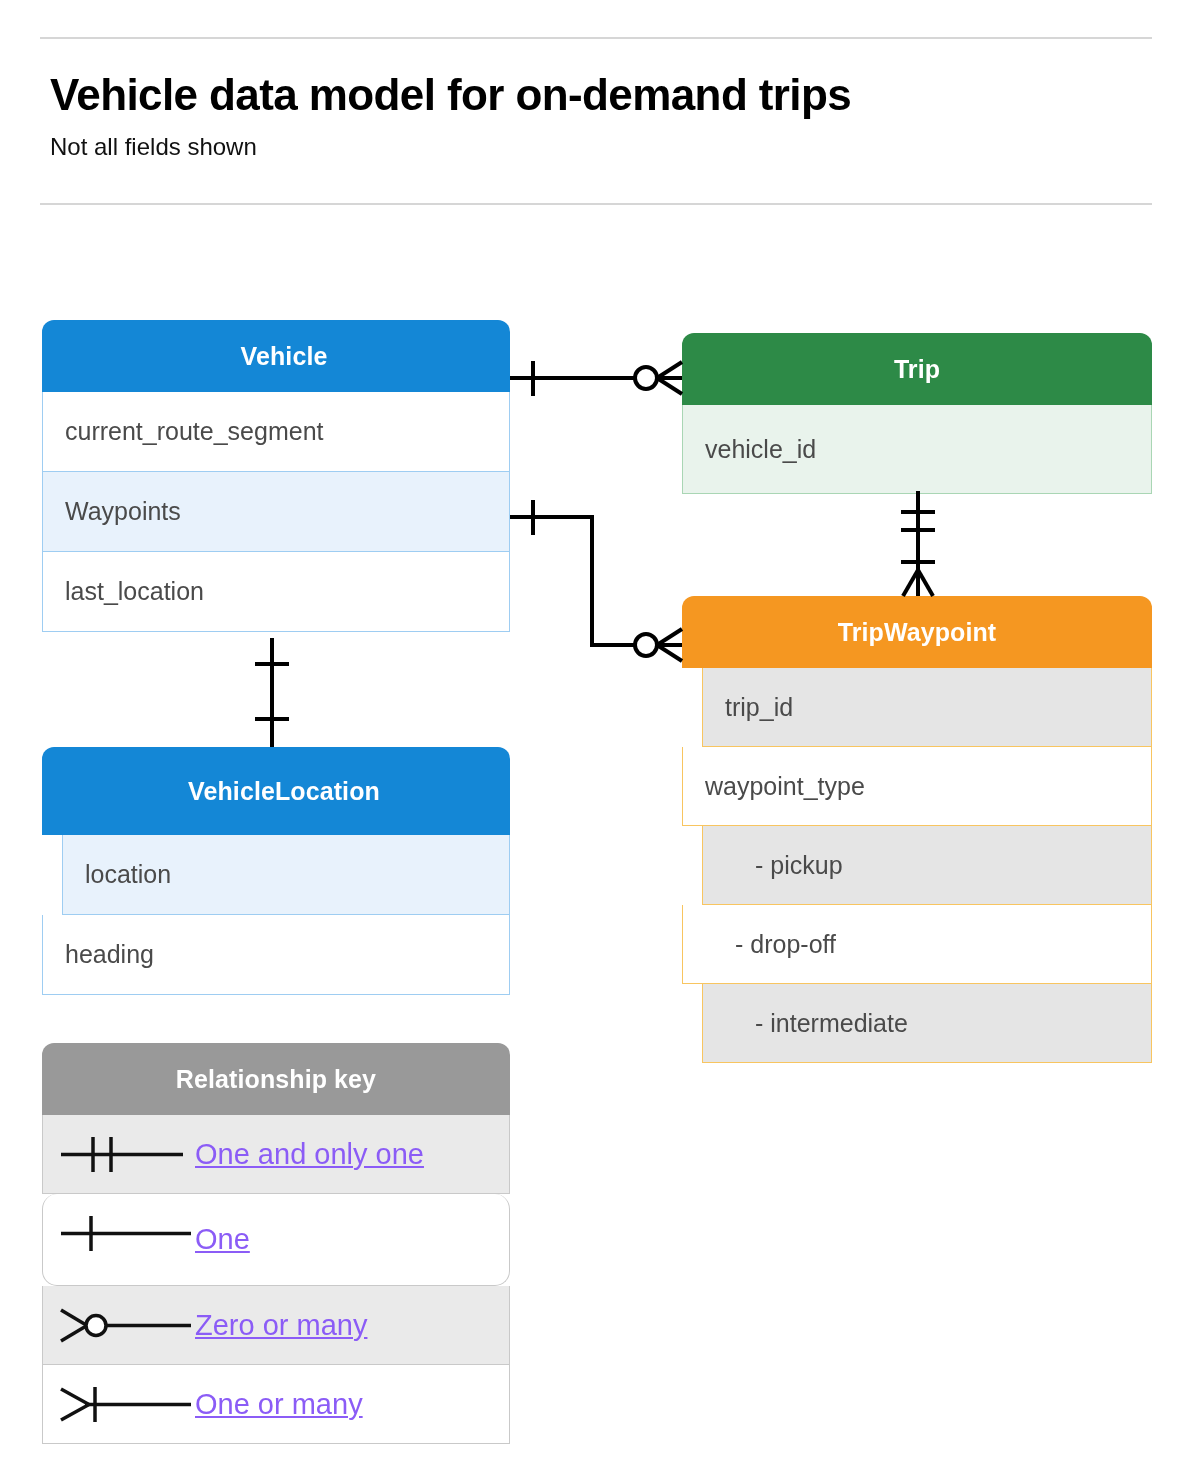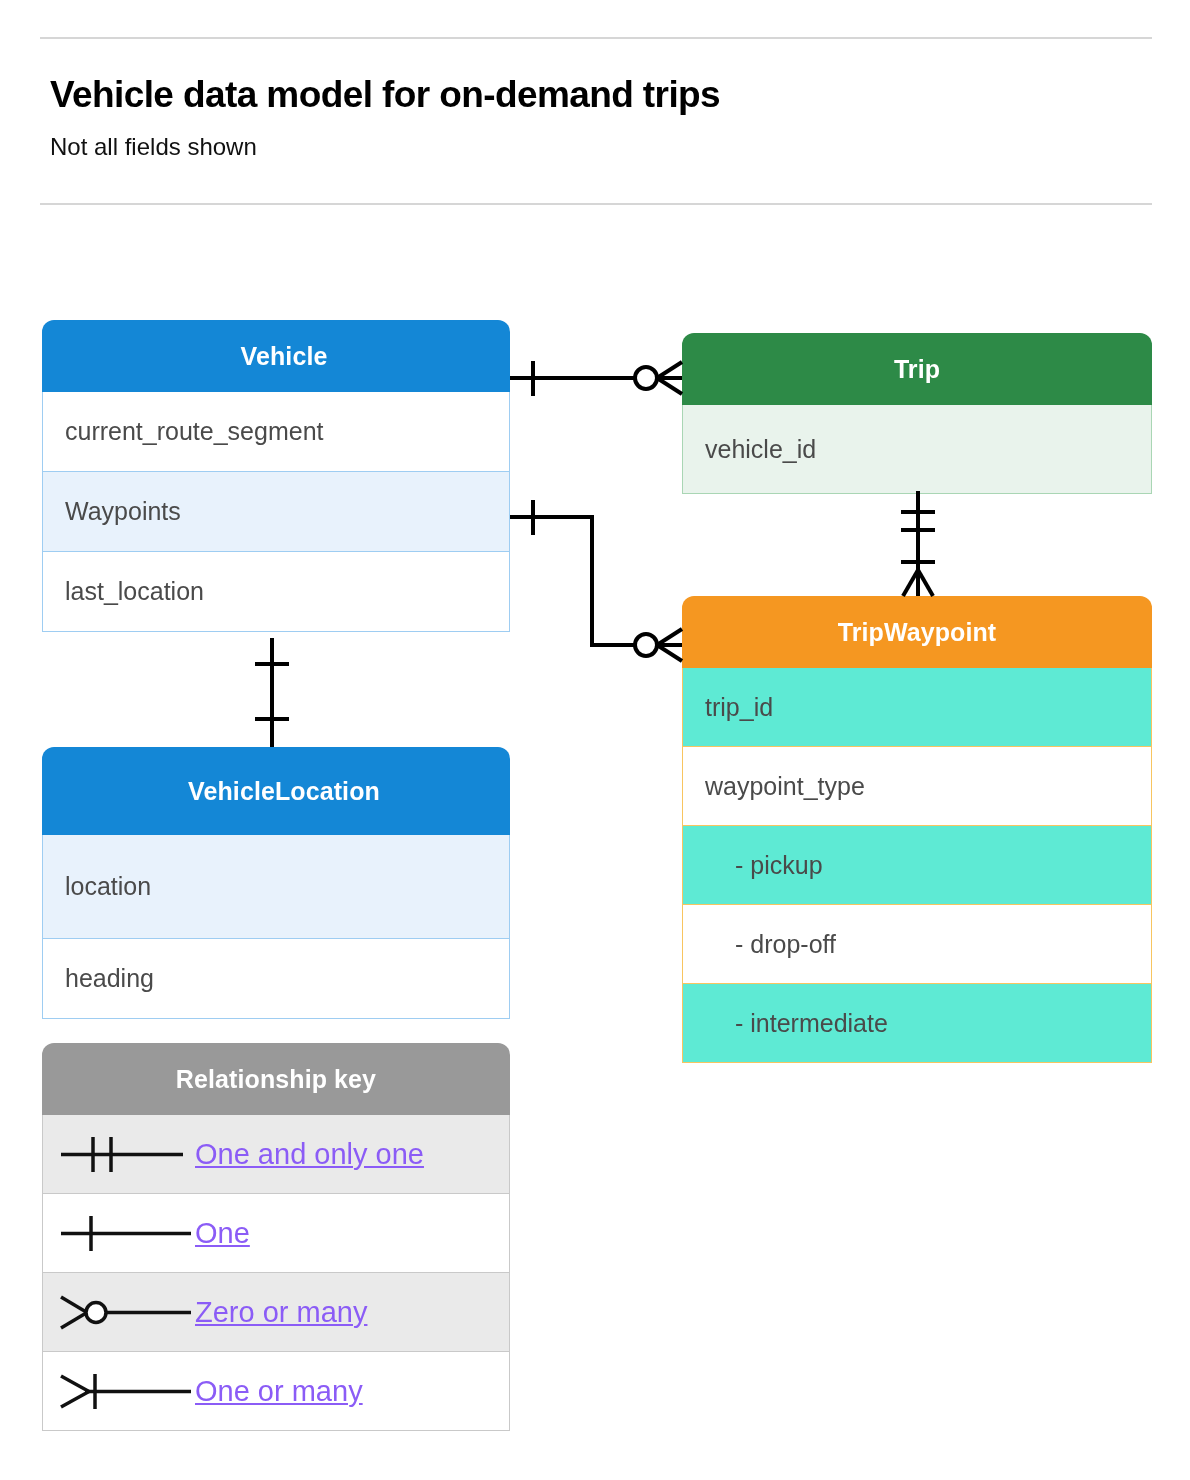--- a/index.html
+++ b/index.html
@@ -24,21 +24,21 @@
     height: 2px;
     background: #d6d6d6;
   }
   #rule-top  { top: 37px; }
   #rule-bottom { top: 203px; }
 
   #page-title {
     position: absolute;
     left: 50px;
     top: 70px;
-    font-size: 37px;
+    font-size: 44px;
     font-weight: 700;
     letter-spacing: -0.6px;
     color: #000000;
     line-height: 50px;
     white-space: nowrap;
   }
   #page-subtitle {
     position: absolute;
     left: 50px;
     top: 133px;
@@ -88,21 +88,21 @@
   .blue .row-tint  { background: #e8f2fc; }
 
   
   .green .entity-header { background: #2d8a47; }
   .green .entity-field  { border-color: #a9d6b4; }
   .green .row-tint  { background: #e9f3ec; }
 
   
   .orange .entity-header { background: #f59721; }
   .orange .entity-field  { border-color: #f8c560; }
-  .orange .row-tint  { background: #5eead4; }
+  .orange .row-tint  { background: #e5e5e5; margin-left: 20px; }
   .orange .row-white { background: #ffffff; }
 
   
   .grey .entity-header { background: #999999; }
   .grey .entity-field  { border-color: #c9c9c9; }
   .grey .row-tint  { background: #eaeaea; }
   .grey .row-white { background: #ffffff; }
 
   
   .legend-row {
@@ -157,39 +157,39 @@
   <div class="entity-header" style="height:72px;">TripWaypoint</div>
   <div class="entity-field row-tint" style="height:79px;">trip_id</div>
   <div class="entity-field row-white" style="height:79px;">waypoint_type</div>
   <div class="entity-field row-tint enum" style="height:79px;">-  pickup</div>
   <div class="entity-field row-white enum" style="height:79px;">-  drop-off</div>
   <div class="entity-field row-tint enum" style="height:79px;">-  intermediate</div>
 </div>
 
 <div class="entity blue" style="left:42px; top:747px; width:468px;">
   <div class="entity-header" style="height:88px;">VehicleLocation</div>
-  <div class="entity-field row-tint" style="height:104px;">location</div>
+  <div class="entity-field row-tint" style="height:80px;margin-left:20px;">location</div>
   <div class="entity-field row-white" style="height:80px;">heading</div>
 </div>
 
 <div class="entity grey" style="left:42px; top:1043px; width:468px;">
   <div class="entity-header" style="height:72px;">Relationship key</div>
 
   <div class="entity-field row-tint legend-row" style="height:79px;">
     <span class="legend-sym">
       <svg width="152" height="79" viewBox="0 0 152 79">
         <line x1="18" y1="39.5" x2="140" y2="39.5" stroke="#111" stroke-width="3.5"></line>
         <line x1="50" y1="22" x2="50" y2="57" stroke="#111" stroke-width="3.5"></line>
         <line x1="68" y1="22" x2="68" y2="57" stroke="#111" stroke-width="3.5"></line>
       </svg>
     </span>
     <span class="legend-label">One and only one</span>
   </div>
 
-  <div class="entity-field row-white legend-row" style="height:79px;">
+  <div class="entity-field row-white legend-row" style="height:92px;border-radius:15px;">
     <span class="legend-sym">
       <svg width="152" height="79" viewBox="0 0 152 79">
         <line x1="18" y1="39.5" x2="148" y2="39.5" stroke="#111" stroke-width="3.5"></line>
         <line x1="48" y1="22" x2="48" y2="57" stroke="#111" stroke-width="3.5"></line>
       </svg>
     </span>
     <span class="legend-label">One</span>
   </div>
 
   <div class="entity-field row-tint legend-row" style="height:79px;">

